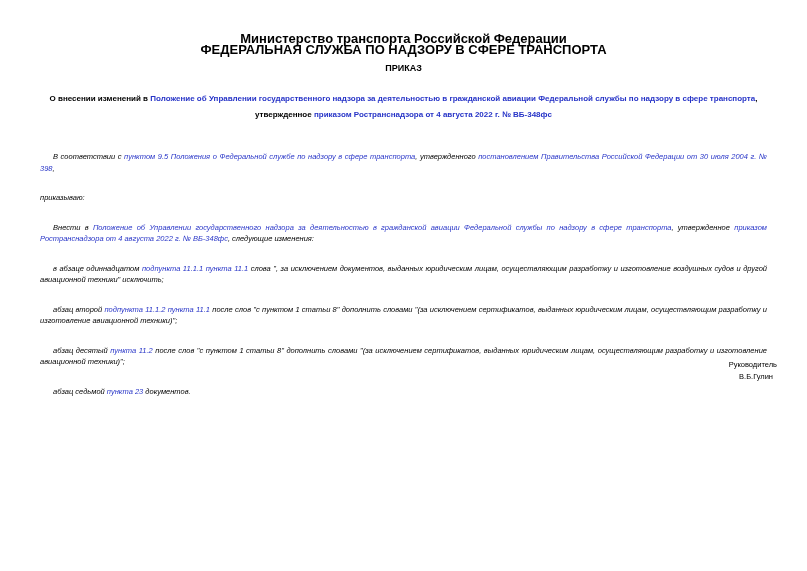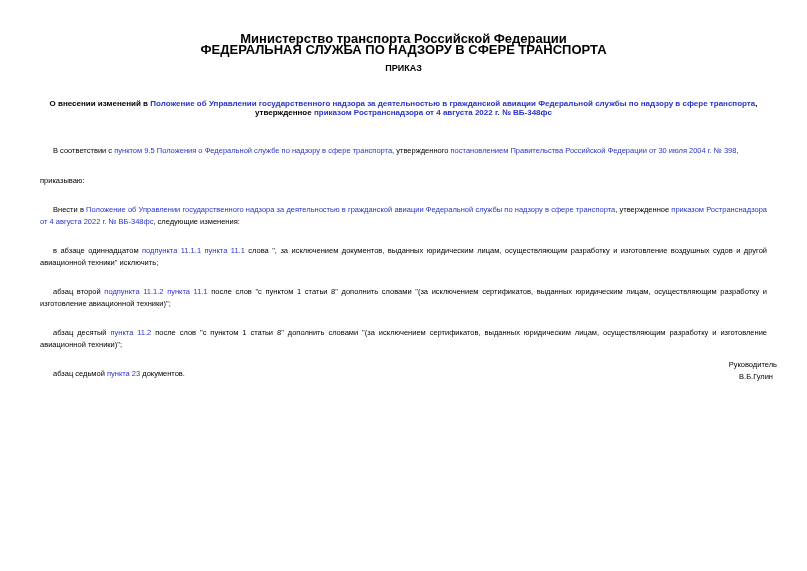--- a/index.html
+++ b/index.html
@@ -9,26 +9,26 @@
     padding: 33px 40px 0 40px;
     font-family: "Liberation Sans", sans-serif;
     color: var(--text-color, #000000);
     overflow: hidden;
   }
   .header { text-align: center; font-weight: bold; }
   .header-line { font-size: 13px; line-height: 11px; text-align: center; }
   .doc-type { font-size: 9px; line-height: 11px; margin-top: 8px; }
   .doc-date { font-size: 9px; line-height: 11px; margin-top: 9px; }
   .title {
-    margin-top: 25px; text-align: center; font-weight: bold;
-    font-size: 8px; line-height: 9px;
+    margin-top: 17px; text-align: center; font-weight: bold;
+    font-size: 8px; line-height: 16px;
   }
   .link { color: var(--link-color, #2734c7); cursor: pointer; }
   .body-text { margin-top: 28px; font-size: 7.5px; line-height: 11.5px; }
-  .para { margin: 18px 0 9px 0; text-align: justify; text-indent: 13px; }
+  .para { margin: 18px 0 9px 0; text-align: justify; text-indent: 13px; font-style: italic; }
   .para.p1 { margin-bottom: 6px; }
   .para.no-indent { text-indent: 0; margin-bottom: 1px; }
   .signature {
     position: absolute; top: 359px; right: 30px;
     font-size: 7.5px; line-height: 12px; text-align: right;
   }
   .sig-name { padding-right: 4px; }
 </style>
 </head>
 <body>

